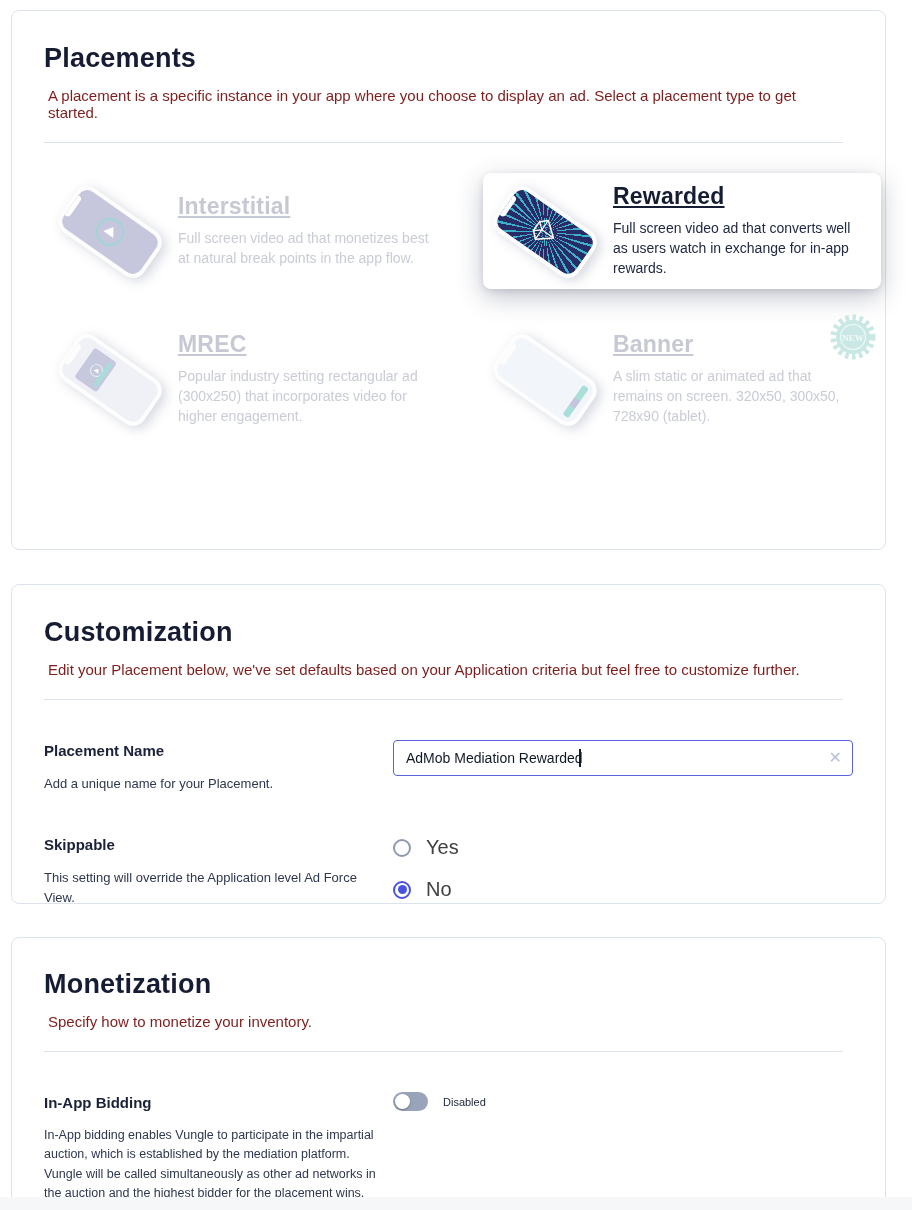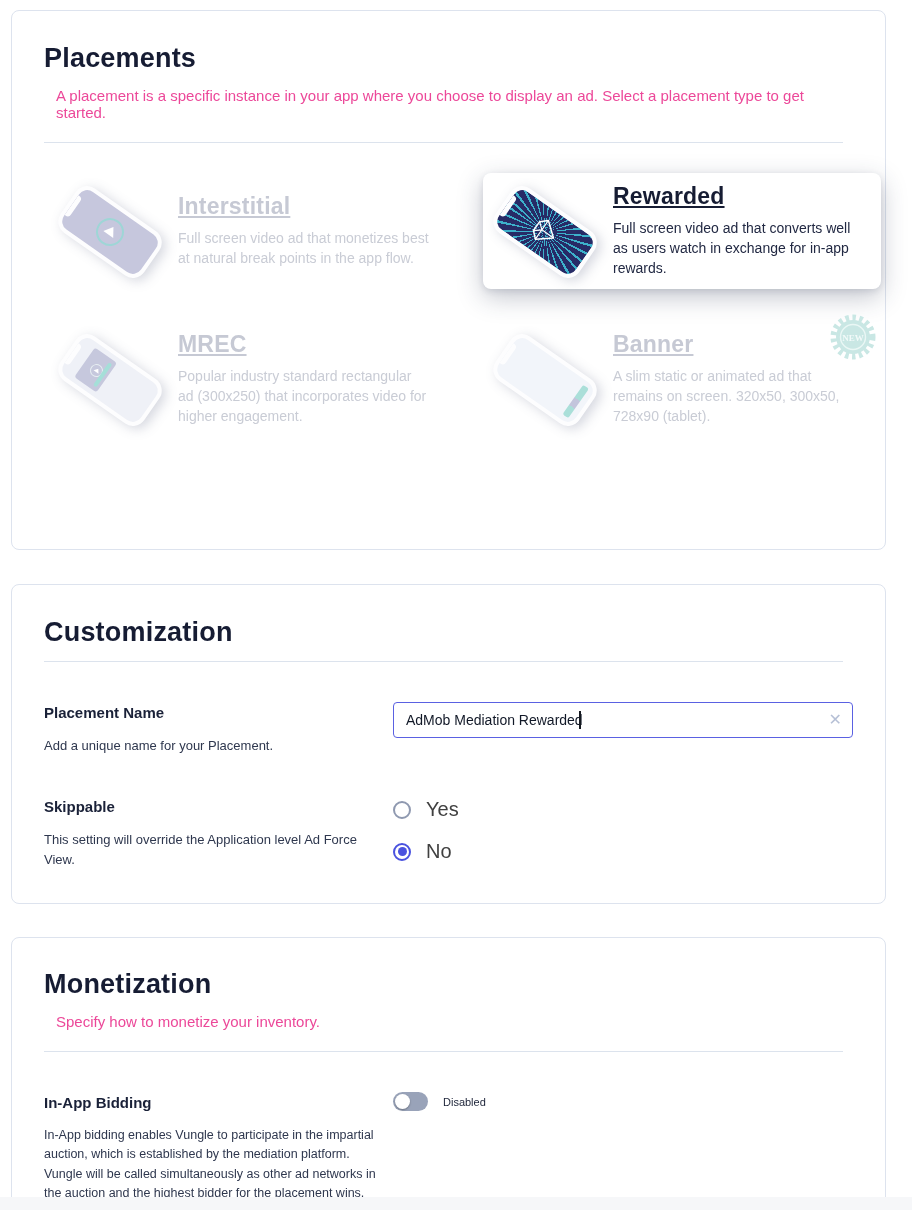--- a/index.html
+++ b/index.html
@@ -20,21 +20,21 @@
     margin-left: 11px;
   }
   .card-placements { margin-top: 10px; height: 540px; padding: 32px 32px 0; }
   .card-customization { margin-top: 34px; height: 320px; padding: 32px 32px 0; }
   .card-monetization { margin-top: 33px; height: 354px; padding: 31px 32px 0; }
 
   .sec-title {
     font-size: 27px; font-weight: 800; letter-spacing: .2px;
     color: #161c33; margin: 0 0 13px;
   }
-  .sec-sub { font-size: 15px; color: #ec4899; margin: 0 12px 21px; }
+  .sec-sub { font-size: 15px; color: #7f1d1d; margin: 0 4px 21px; }
   .divider { height: 1px; background: #dce3ed; margin-right: 10px; }
 
   
   .ptype-grid {
     margin-top: 30px; margin-left: 4px;
     display: grid; grid-template-columns: 435px 398px; row-gap: 32px;
   }
   .ptype {
     display: flex; align-items: center;
     min-height: 116px; padding: 8px 6px 8px 12px;
@@ -214,21 +214,21 @@
                   <div class="mrec-tri"></div>
                 </div>
               <div class="mrec-bar"></div>
             </div>
             <div class="notch"></div>
           </div>
         </div>
       </div>
       <div class="pt-text">
         <div class="pt-title">MREC</div>
-        <p class="pt-desc">Popular industry standard rectangular ad (300x250) that incorporates video for higher engagement.</p>
+        <p class="pt-desc">Popular industry setting rectangular ad (300x250) that incorporates video for higher engagement.</p>
       </div>
     </div>
 
     <div class="ptype">
       <div class="pt-illus">
         <div class="phone">
           <div class="screen screen-banner">
             <div class="banner-bar"></div>
             <div class="notch"></div>
           </div>
@@ -244,20 +244,21 @@
         <circle cx="24" cy="24" r="12.5" fill="none" stroke="#eaf7f5" stroke-width="1.4"></circle>
         <text x="24" y="27.5" text-anchor="middle" font-family="Liberation Serif, serif" font-weight="bold" font-size="9" fill="#f2faf9">NEW</text>
       </svg>
     </div>
 
   </div>
 </section>
 
 <section class="card card-customization">
   <h2 class="sec-title">Customization</h2>
+  <p class="sec-sub">Edit your Placement below, we've set defaults based on your Application criteria but feel free to customize further.</p>
   <div class="divider"></div>
 
   <div class="field field-name">
     <div class="field-label">
       <p class="f-title">Placement Name</p>
       <p class="f-help">Add a unique name for your Placement.</p>
     </div>
     <div class="input-wrap">
       <input class="text-input" type="text" value="AdMob Mediation Rewarded" style="">
       <div class="caret"></div>

